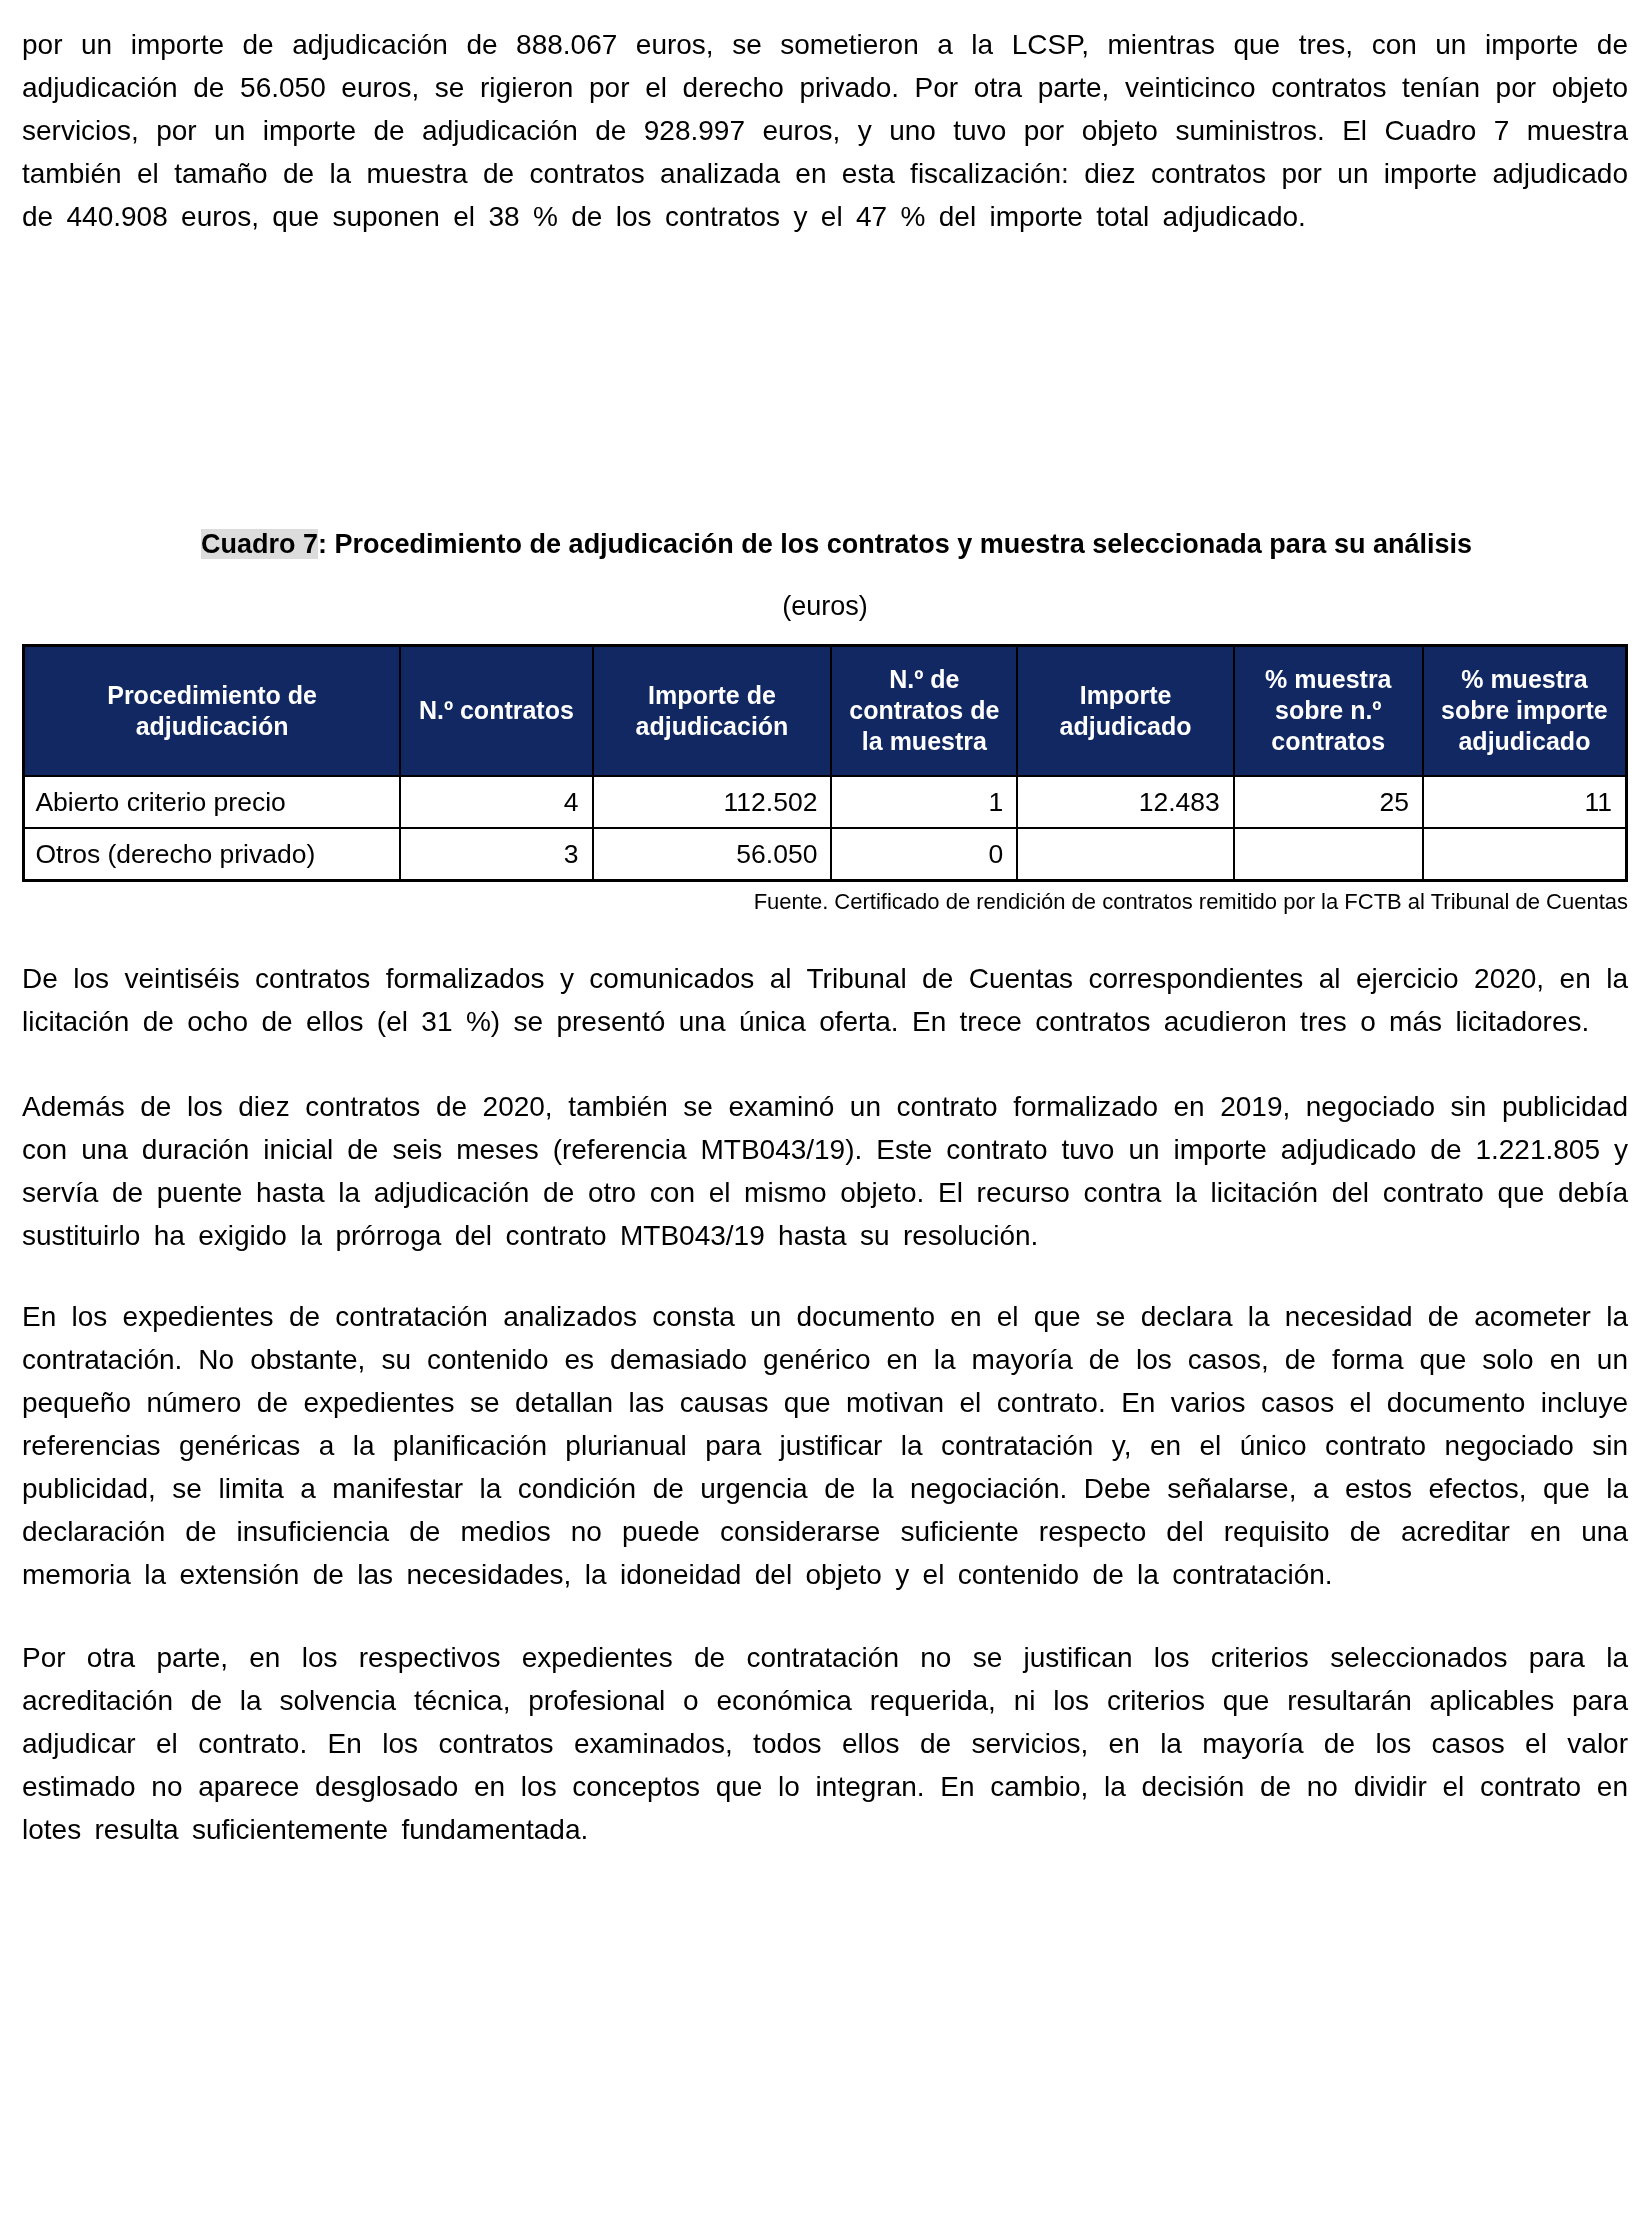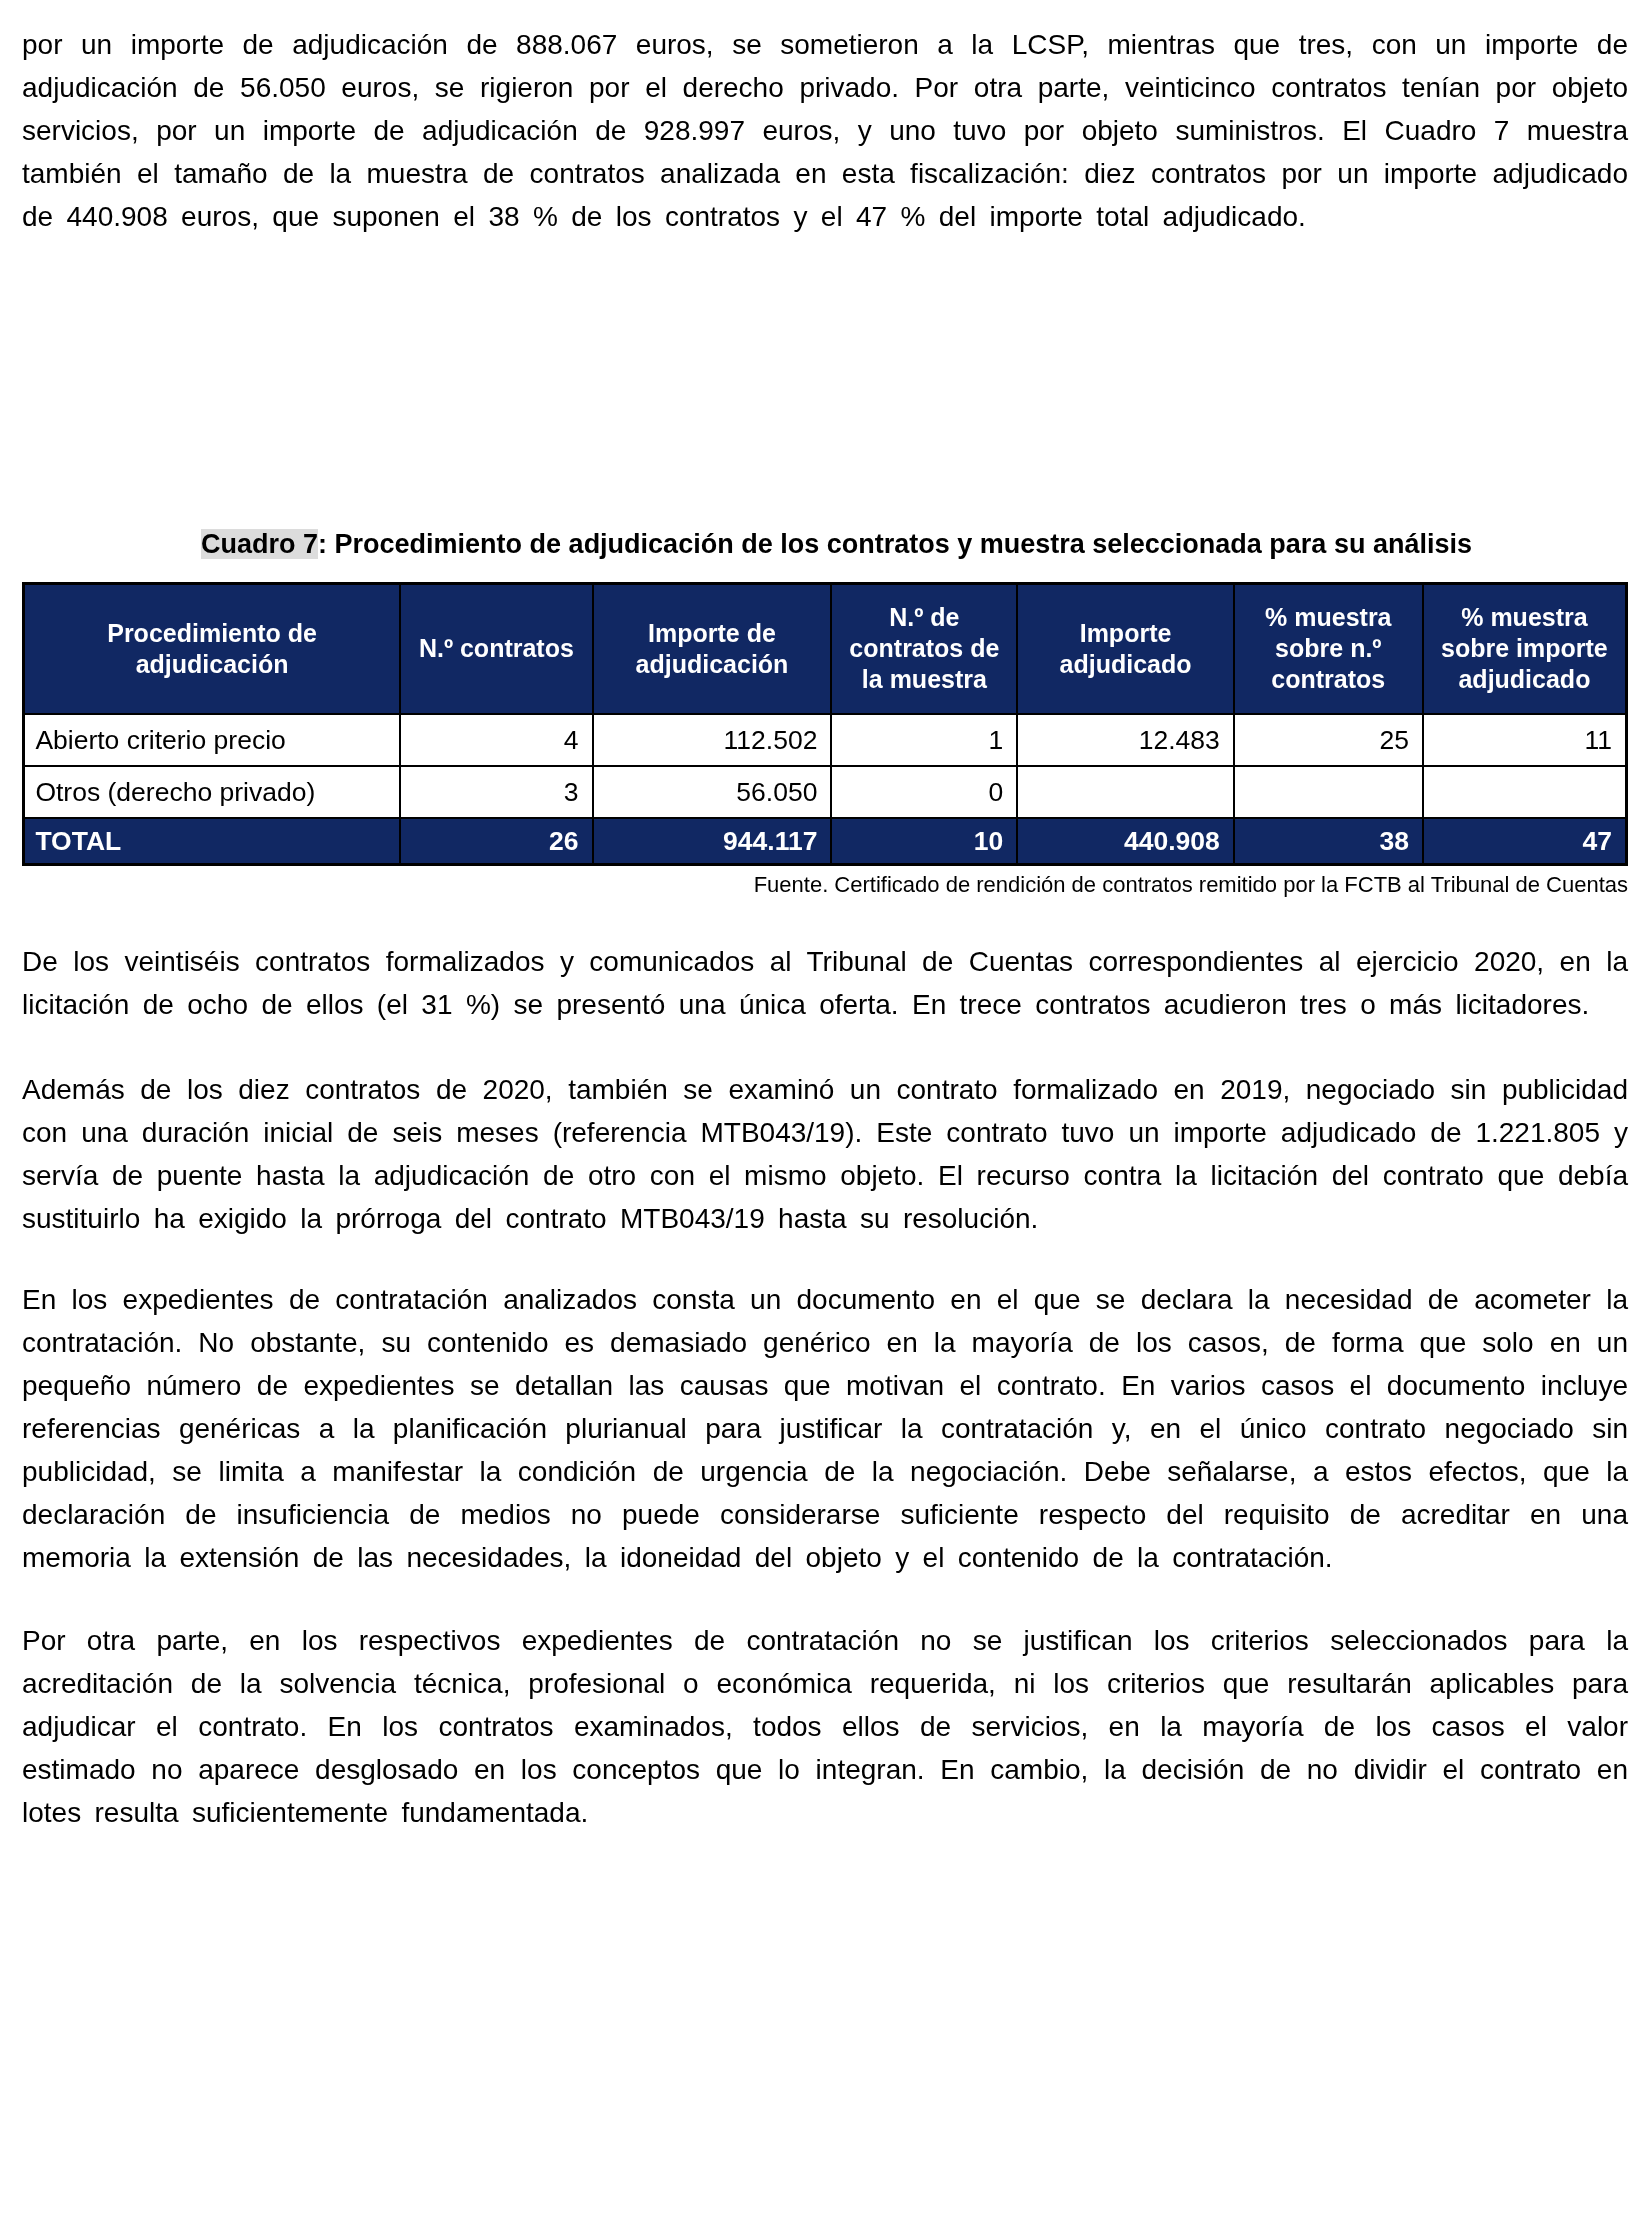--- a/index.html
+++ b/index.html
@@ -99,20 +99,21 @@
 <body>
 
 <div class="page">
 
   <p id="p1" class="body-par">por un importe de adjudicación de 888.067 euros, se sometieron a la LCSP, mientras que tres, con un importe de adjudicación de 56.050 euros, se rigieron por el derecho privado. Por otra parte, veinticinco contratos tenían por objeto servicios, por un importe de adjudicación de 928.997 euros, y uno tuvo por objeto suministros. El Cuadro 7 muestra también el tamaño de la muestra de contratos analizada en esta fiscalización: diez contratos por un importe adjudicado de 440.908 euros, que suponen el 38 % de los contratos y el 47 % del importe total adjudicado.</p>
 
   <div class="caption">
     <span class="field-shade">Cuadro 7</span><span>: </span><span>Procedimiento de adjudicación de los contratos y muestra seleccionada para su análisis</span>
   </div>
 
+  <div class="unit-line">(euros)</div>
 
   <table class="data-table">
     <colgroup>
       <col style="width:23.5%">
       <col style="width:12.0%">
       <col style="width:14.9%">
       <col style="width:11.6%">
       <col style="width:13.5%">
       <col style="width:11.8%">
       <col style="width:12.7%">
@@ -140,29 +141,20 @@
       </tr>
       <tr>
         <td class="cell-label">Otros (derecho privado)</td>
         <td class="cell-num">3</td>
         <td class="cell-num">56.050</td>
         <td class="cell-num">0</td>
         <td class="cell-num"></td>
         <td class="cell-num"></td>
         <td class="cell-num"></td>
       </tr>
-      <tr class="total-row">
-        <td class="cell-label">TOTAL</td>
-        <td class="cell-num">26</td>
-        <td class="cell-num">944.117</td>
-        <td class="cell-num">10</td>
-        <td class="cell-num">440.908</td>
-        <td class="cell-num">38</td>
-        <td class="cell-num">47</td>
-      </tr>
     </tbody>
   </table>
 
   <div class="source-line">Fuente. Certificado de rendición de contratos remitido por la FCTB al Tribunal de Cuentas</div>
 
   <p id="p2" class="body-par">De los veintiséis contratos formalizados y comunicados al Tribunal de Cuentas correspondientes al ejercicio 2020, en la licitación de ocho de ellos (el 31 %) se presentó una única oferta. En trece contratos acudieron tres o más licitadores.</p>
 
   <p id="p3" class="body-par">Además de los diez contratos de 2020, también se examinó un contrato formalizado en 2019, negociado sin publicidad con una duración inicial de seis meses (referencia MTB043/19). Este contrato tuvo un importe adjudicado de 1.221.805 y servía de puente hasta la adjudicación de otro con el mismo objeto. El recurso contra la licitación del contrato que debía sustituirlo ha exigido la prórroga del contrato MTB043/19 hasta su resolución.</p>
 
   <p id="p4" class="body-par">En los expedientes de contratación analizados consta un documento en el que se declara la necesidad de acometer la contratación. No obstante, su contenido es demasiado genérico en la mayoría de los casos, de forma que solo en un pequeño número de expedientes se detallan las causas que motivan el contrato. En varios casos el documento incluye referencias genéricas a la planificación plurianual para justificar la contratación y, en el único contrato negociado sin publicidad, se limita a manifestar la condición de urgencia de la negociación. Debe señalarse, a estos efectos, que la declaración de insuficiencia de medios no puede considerarse suficiente respecto del requisito de acreditar en una memoria la extensión de las necesidades, la idoneidad del objeto y el contenido de la contratación.</p>

